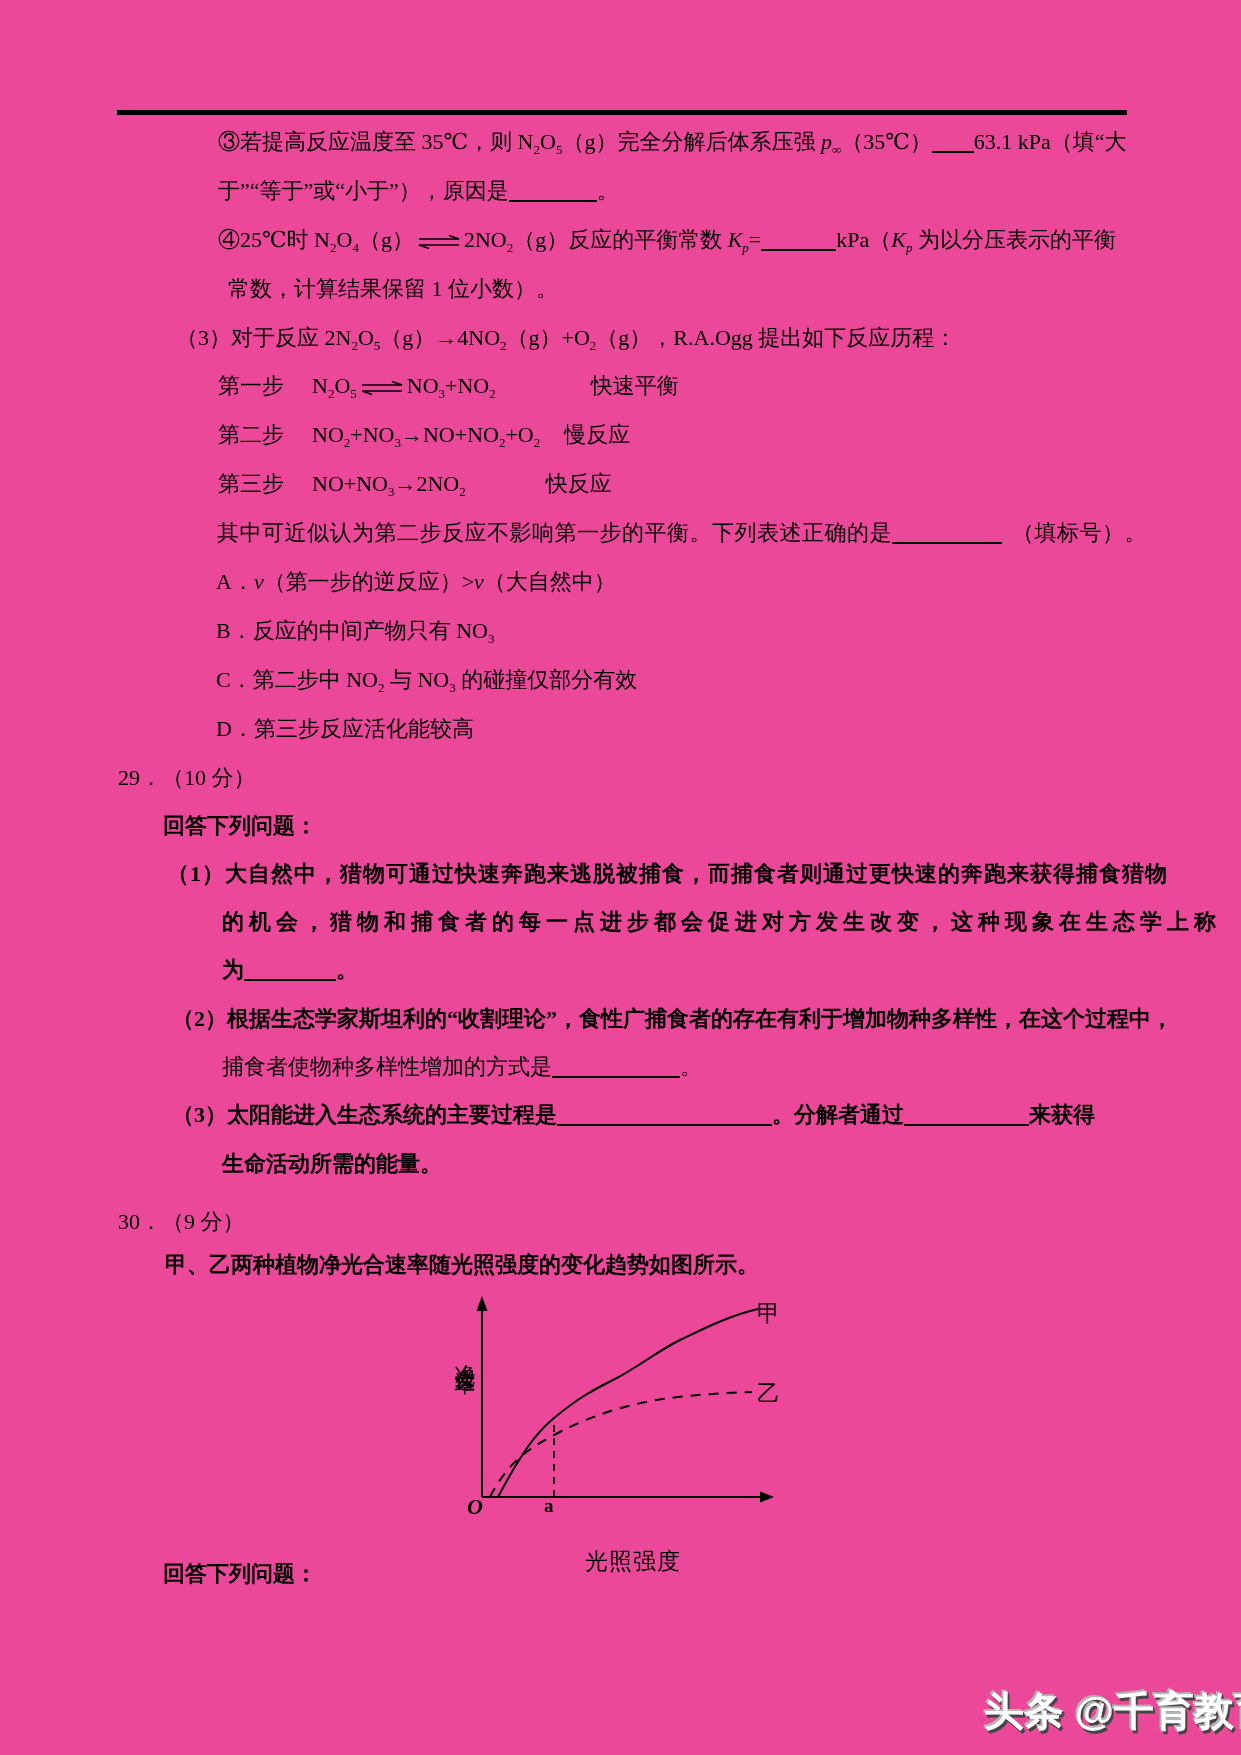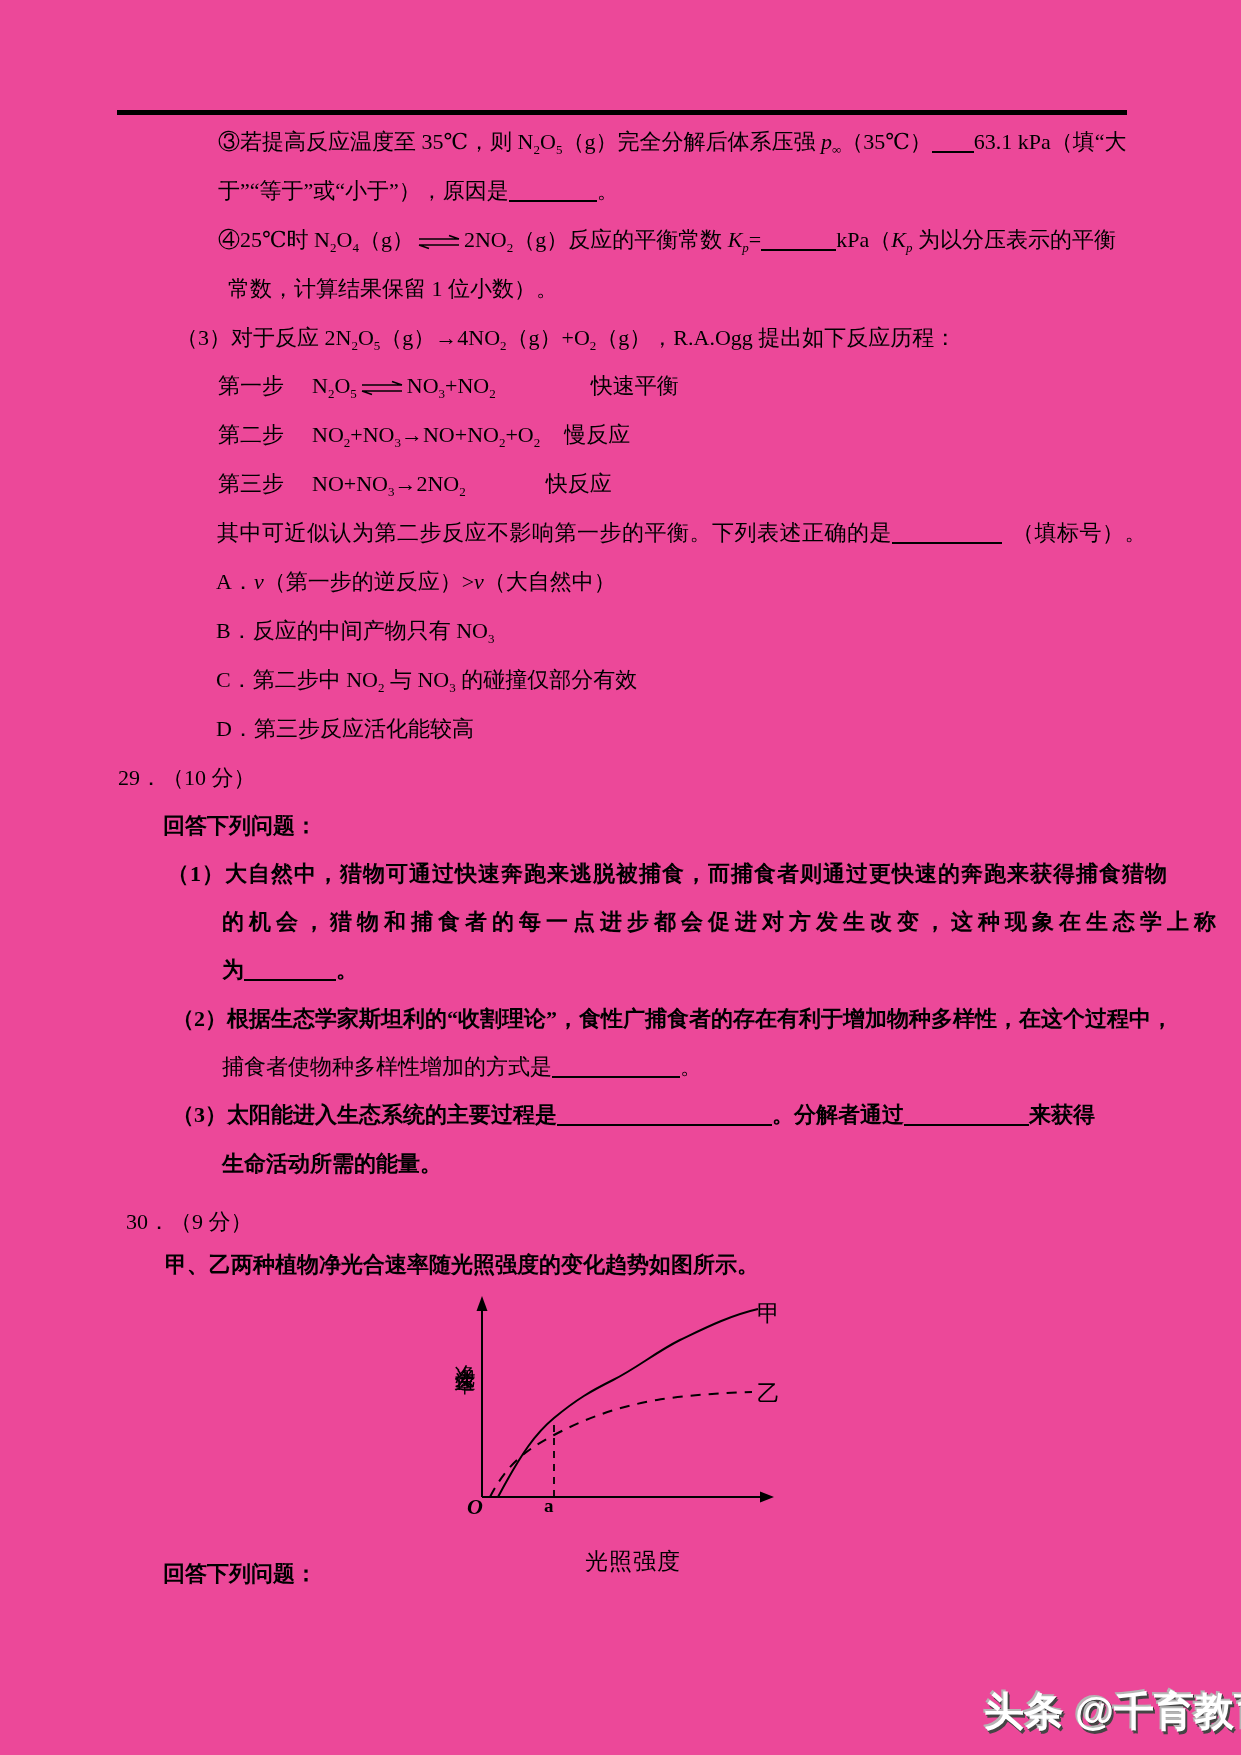--- a/index.html
+++ b/index.html
@@ -80,21 +80,21 @@
       <div class="line" style="left: 216px; top: 714px;"><span>D．第三步反应活化能较高</span></div>
       <div class="line" style="left: 118px; top: 763px;"><span>29．（10 分）</span></div>
       <div class="line" style="left: 163px; top: 811px; font-weight: 700;"><span>回答下列问题：</span></div>
       <div class="line" style="left: 167px; top: 859px; letter-spacing: 1px; font-weight: 700;"><span>（1）大自然中，猎物可通过快速奔跑来逃脱被捕食，而捕食者则通过更快速的奔跑来获得捕食猎物</span></div>
       <div class="line" style="left: 222px; top: 907px; letter-spacing: 5px; font-weight: 700;"><span>的机会，猎物和捕食者的每一点进步都会促进对方发生改变，这种现象在生态学上称</span></div>
       <div class="line" style="left: 222px; top: 955px; font-weight: 700;"><span>为</span><span class="blank" style="width: 92px;"></span><span>。</span></div>
       <div class="line" style="left: 172px; top: 1004px; font-weight: 700; text-align: center;"><span>（2）根据生态学家斯坦利的“收割理论”，食性广捕食者的存在有利于增加物种多样性，在这个过程中，</span></div>
       <div class="line" style="left: 222px; top: 1052px; font-weight: 400;"><span>捕食者使物种多样性增加的方式是</span><span class="blank" style="width: 128px;"></span><span>。</span></div>
       <div class="line" style="left: 172px; top: 1100px; font-weight: 700;"><span>（3）太阳能进入生态系统的主要过程是</span><span class="blank" style="width: 215px;"></span><span>。分解者通过</span><span class="blank" style="width: 125px;"></span><span>来获得</span></div>
       <div class="line" style="left: 222px; top: 1149px; font-weight: 700;"><span>生命活动所需的能量。</span></div>
-      <div class="line" style="left: 126px; top: 1207px;"><span>30．（9 分）</span></div>
+      <div class="line" style="left: 118px; top: 1207px;"><span>30．（9 分）</span></div>
       <div class="line" style="left: 165px; top: 1250px; font-weight: 700;"><span>甲、乙两种植物净光合速率随光照强度的变化趋势如图所示。</span></div>
       <div class="line" style="left: 163px; top: 1559px; font-weight: 700;"><span>回答下列问题：</span></div>
     </div>
 
   <div id="chart">
     <svg width="390" height="270" viewBox="0 0 390 270">
 
       <line x1="57" y1="18" x2="57" y2="207" stroke="#000" stroke-width="2"></line>
       <line x1="57" y1="207" x2="338" y2="207" stroke="#000" stroke-width="2"></line>
       <polygon points="57,6 51.5,21 62.5,21" fill="#000"></polygon>

